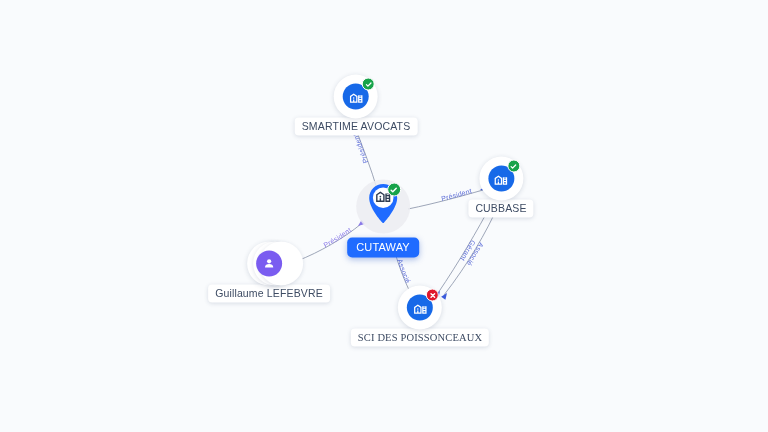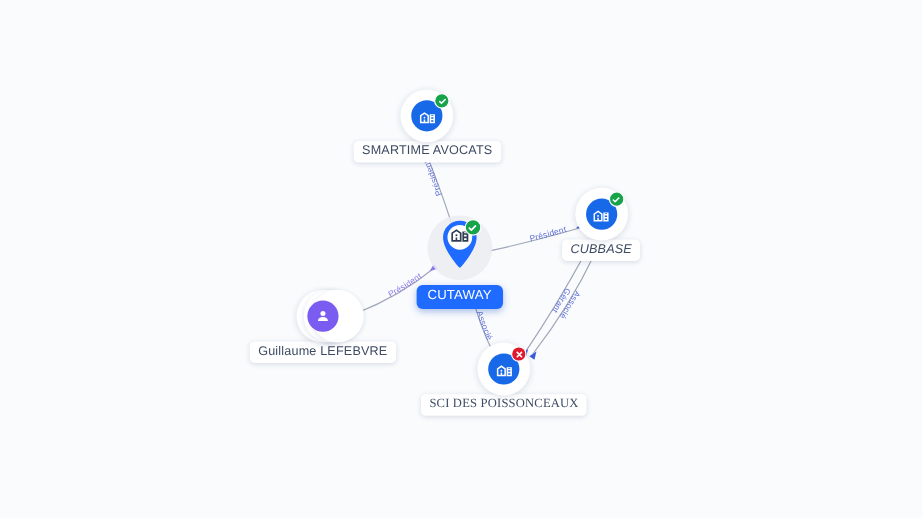--- a/index.html
+++ b/index.html
@@ -262,21 +262,21 @@
       </div>
       <div class="badge ok">
         <svg width="8" height="8" viewBox="0 0 16 16">
           <path fill="none" stroke="#ffffff" stroke-width="2.6" stroke-linecap="round" stroke-linejoin="round" d="M3.5 8.3 L6.4 11.2 L12.5 5"></path>
         </svg>
       </div>
     </div>
     <div class="node-label">SMARTIME AVOCATS</div>
   </div>
 
-  <div class="node" style="left:501px; top:188px;font-style:italic;">
+  <div class="node" style="left:501px; top:188px;">
     <div class="avatar-wrap">
       <div class="avatar-halo"></div>
       <div class="avatar-disc company">
         <svg width="15" height="15" viewBox="0 0 24 24">
           <path fill="#ffffff" d="M2 21V10.5l6-4.2 6 4.2V21H2zm2-2h3v-3h2v3h3v-7.6L8 8.7 4 11.4V19z"></path>
           <path fill="#ffffff" d="M15 21V9h7v12h-7zm2-2h3v-2h-3v2zm0-4h3v-2h-3v2zm0-4h3v-1h-3v1z"></path>
           <circle fill="#ffffff" cx="8" cy="13.5" r="1.2"></circle>
         </svg>
       </div>
       <div class="badge ok">

